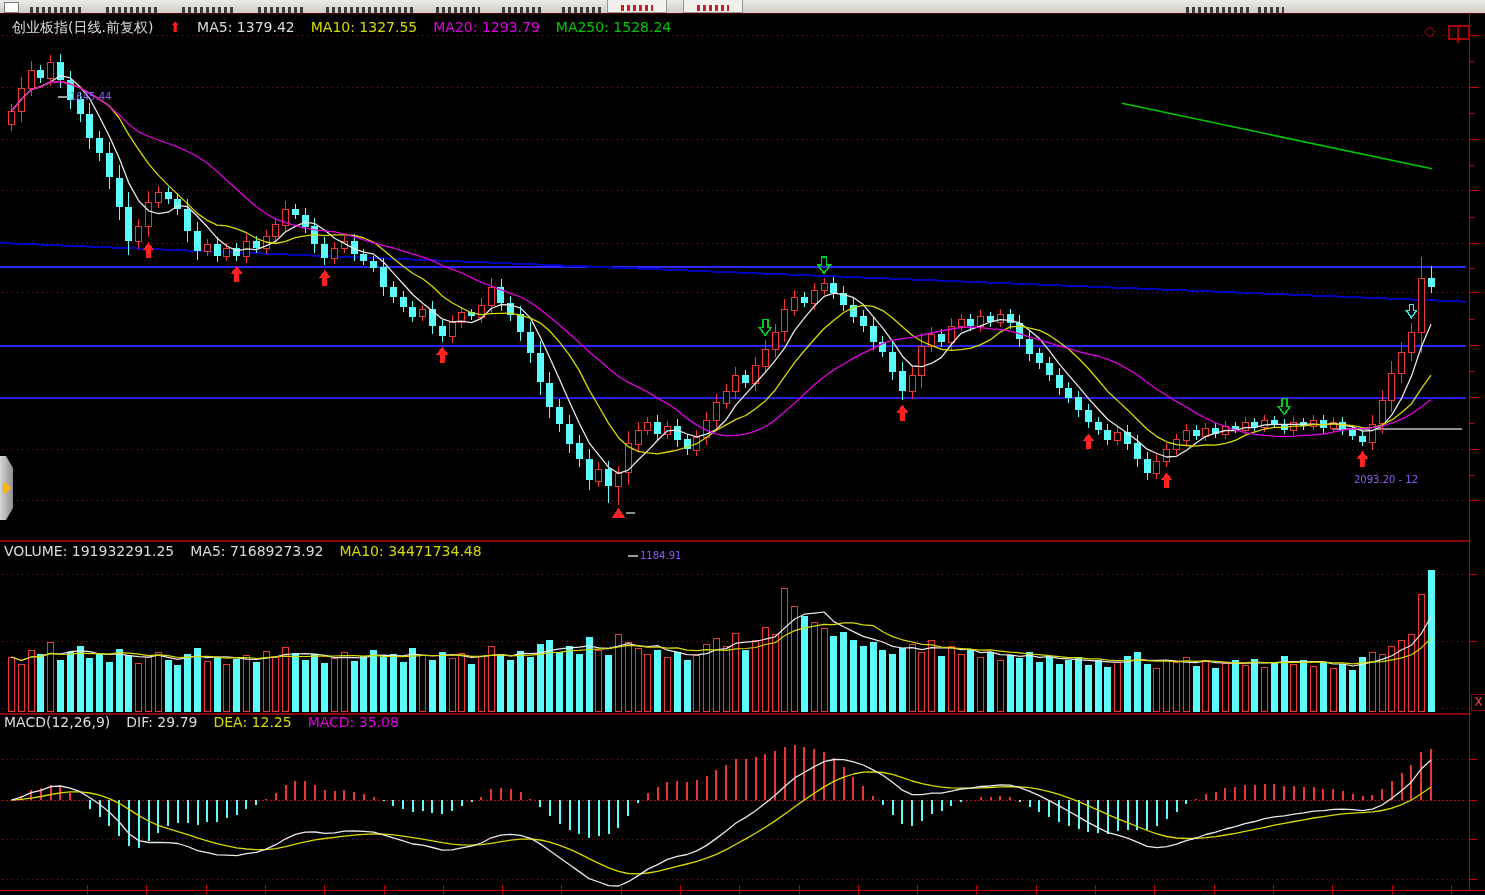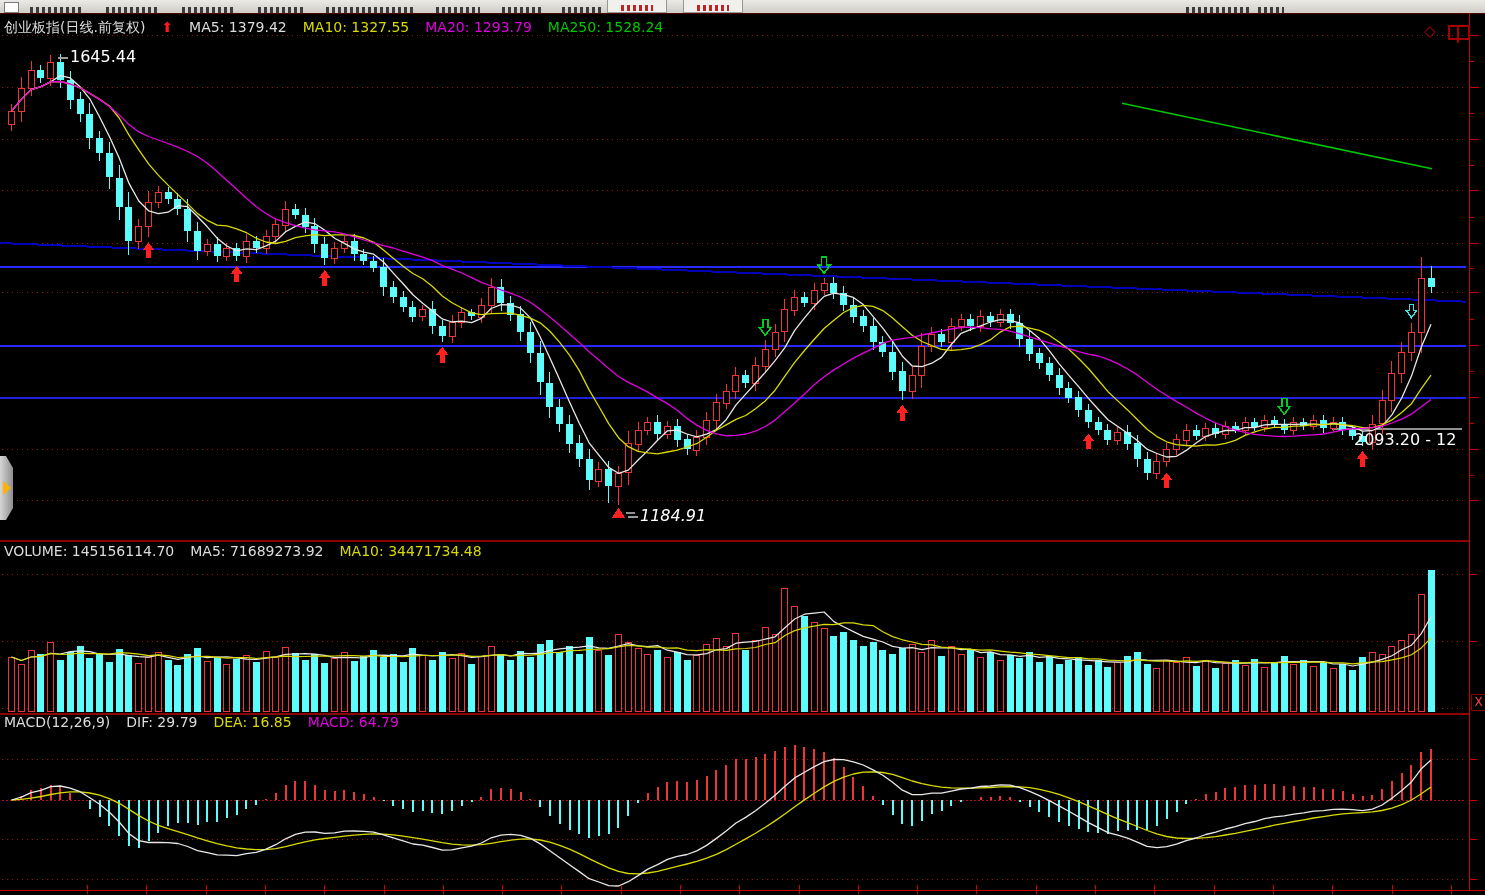--- a/index.html
+++ b/index.html
@@ -16,21 +16,21 @@
           border:1px solid #979797;border-top:none;}
   .mb-btn .red-smudge{position:absolute;left:13px;top:5px;width:32px;height:6px;
           background:repeating-linear-gradient(90deg,#c32222 0 3px,rgba(0,0,0,0) 3px 6px);}
   
   #chart{position:absolute;left:0;top:0;}
   
   .hdr{position:absolute;white-space:nowrap;font-size:14px;letter-spacing:0;}
   .hdr span{margin-right:16px;}
   .w{color:#dcdcdc}.y{color:#d9d900}.m{color:#e000e0}.g{color:#00c800}
   .up-arrow-glyph{color:#ff1a1a;font-size:14px;margin-right:10px;}
-  .plabel{position:absolute;color:#ffffff;font-size:16px;white-space:nowrap;}
+  .plabel{position:absolute;color:#8b5cf6;font-size:10px;white-space:nowrap;margin-top:44px;}
   .tick-dash{display:inline-block;width:10px;height:2px;background:#9c9c9c;vertical-align:middle;margin-right:2px;}
   
   .handle{position:absolute;left:0;top:456px;width:13px;height:64px;
           background:linear-gradient(to right,#d6d6d6,#8e8e8e);
           clip-path:polygon(0 0,6px 0,13px 12px,13px 52px,6px 64px,0 64px);}
   .handle .tri{position:absolute;left:3px;top:25px;width:0;height:0;
           border-left:8px solid #ffb400;border-top:7px solid transparent;border-bottom:7px solid transparent;}
   .xbtn{position:absolute;left:1471px;top:694px;width:13px;height:15px;color:#ff4040;
         font-size:12px;line-height:15px;text-align:center;border:1px solid #8b0000;background:#000;}
   .diamond-icon{position:absolute;left:1424px;top:23px;color:#a80000;font-size:15px;line-height:16px;}
@@ -742,34 +742,34 @@
       <line x1="1036.5" y1="885" x2="1036.5" y2="894" stroke="#cc0000" stroke-width="1.2"></line>
       <line x1="1095.5" y1="885" x2="1095.5" y2="894" stroke="#cc0000" stroke-width="1.2"></line>
       <line x1="1154.5" y1="885" x2="1154.5" y2="894" stroke="#cc0000" stroke-width="1.2"></line>
       <line x1="1214.5" y1="885" x2="1214.5" y2="894" stroke="#cc0000" stroke-width="1.2"></line>
       <line x1="1273.5" y1="885" x2="1273.5" y2="894" stroke="#cc0000" stroke-width="1.2"></line>
       <line x1="1332.5" y1="885" x2="1332.5" y2="894" stroke="#cc0000" stroke-width="1.2"></line>
       <line x1="1392.5" y1="885" x2="1392.5" y2="894" stroke="#cc0000" stroke-width="1.2"></line>
       <line x1="1451.5" y1="885" x2="1451.5" y2="894" stroke="#cc0000" stroke-width="1.2"></line>
     </svg>
 
-  <div class="hdr" style="left:4px;top:19px;">
+  <div class="hdr" style="left:12px;top:19px;">
     <span class="w">创业板指(日线.前复权)</span><span class="up-arrow-glyph">⬆</span><span class="w">MA5: 1379.42</span><span class="y">MA10: 1327.55</span><span class="m">MA20: 1293.79</span><span class="g">MA250: 1528.24</span>
   </div>
 
   <div class="hdr" style="left:4px;top:543px;">
-    <span class="w">VOLUME: 145156114.70</span><span class="w">MA5: 71689273.92</span><span class="y">MA10: 34471734.48</span>
+    <span class="w">VOLUME: 191932291.25</span><span class="w">MA5: 71689273.92</span><span class="y">MA10: 34471734.48</span>
   </div>
 
   <div class="hdr" style="left:4px;top:714px;">
-    <span class="w">MACD(12,26,9)</span><span class="w">DIF: 29.79</span><span class="y">DEA: 16.85</span><span class="m">MACD: 64.79</span>
+    <span class="w">MACD(12,26,9)</span><span class="w">DIF: 29.79</span><span class="y">DEA: 12.25</span><span class="m">MACD: 35.08</span>
   </div>
 
   <div class="plabel" style="left:58px;top:47px;"><span class="tick-dash"></span><span>1645.44</span></div>
-  <div class="plabel" style="left:628px;top:506px;font-style:italic;"><span class="tick-dash"></span><span>1184.91</span></div>
+  <div class="plabel" style="left:628px;top:506px;"><span class="tick-dash"></span><span>1184.91</span></div>
   <div class="plabel" style="left:1354px;top:430px;"><span>2093.20 - 12</span></div>
 
   <div class="diamond-icon">◇</div>
   <div class="win-icon">
       <i></i>
       <b></b>
     </div>
 
   <div class="handle">
     <span class="tri"></span>

